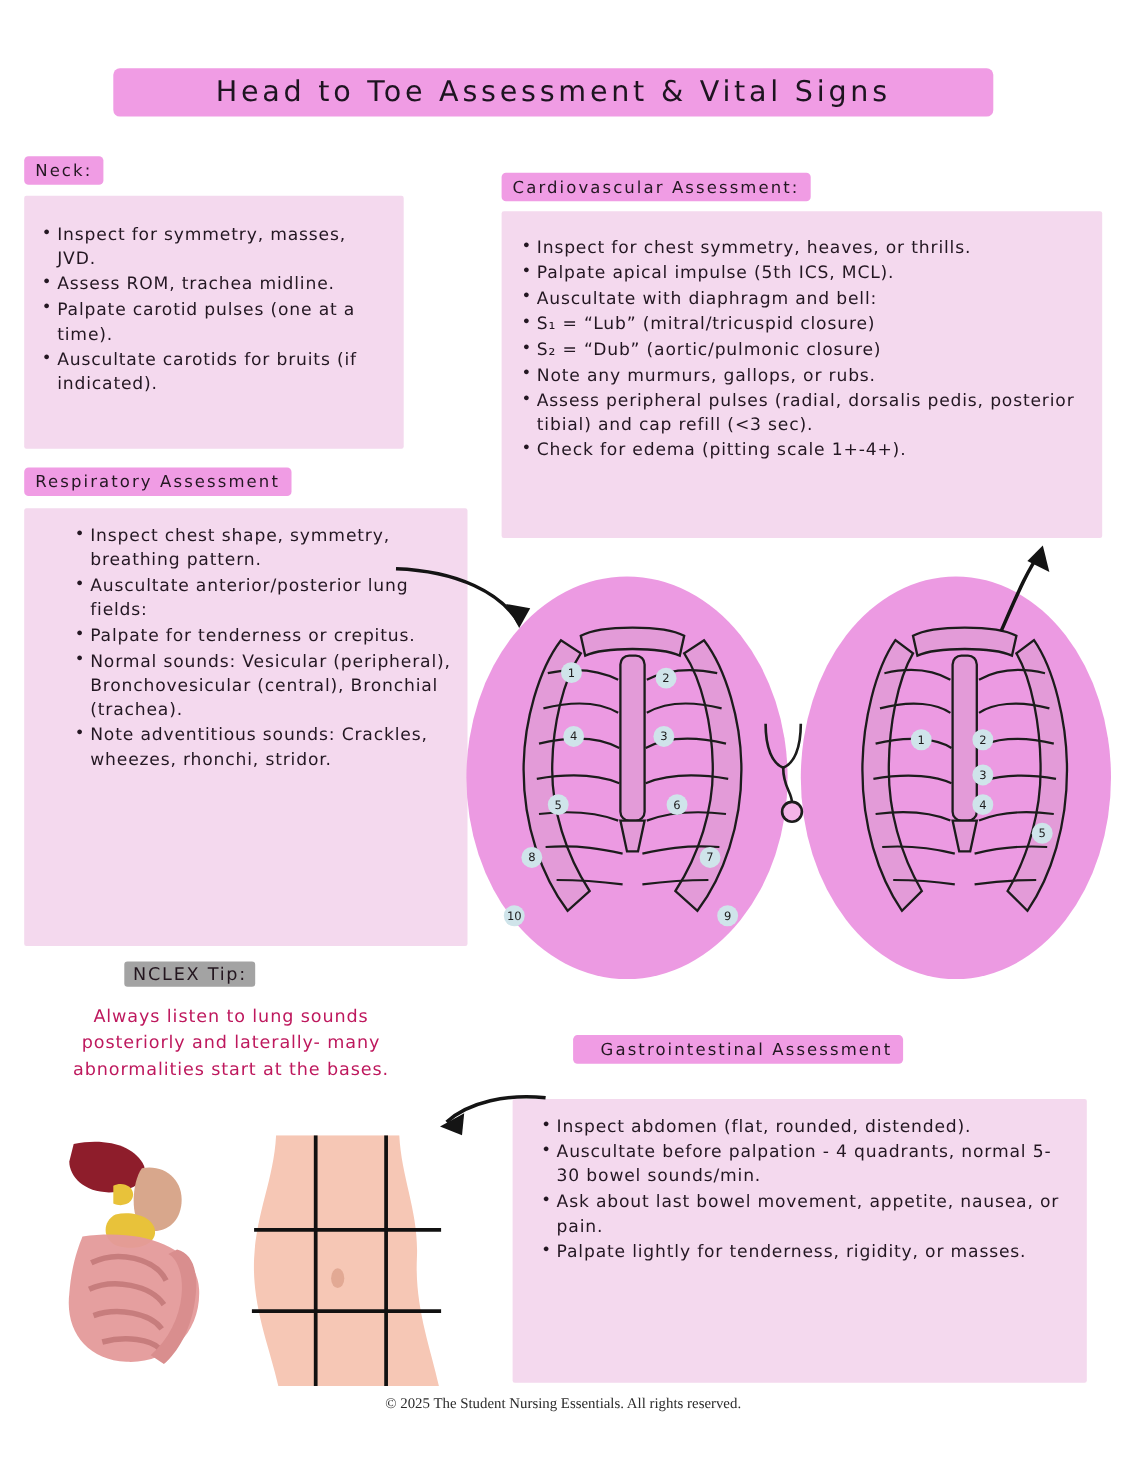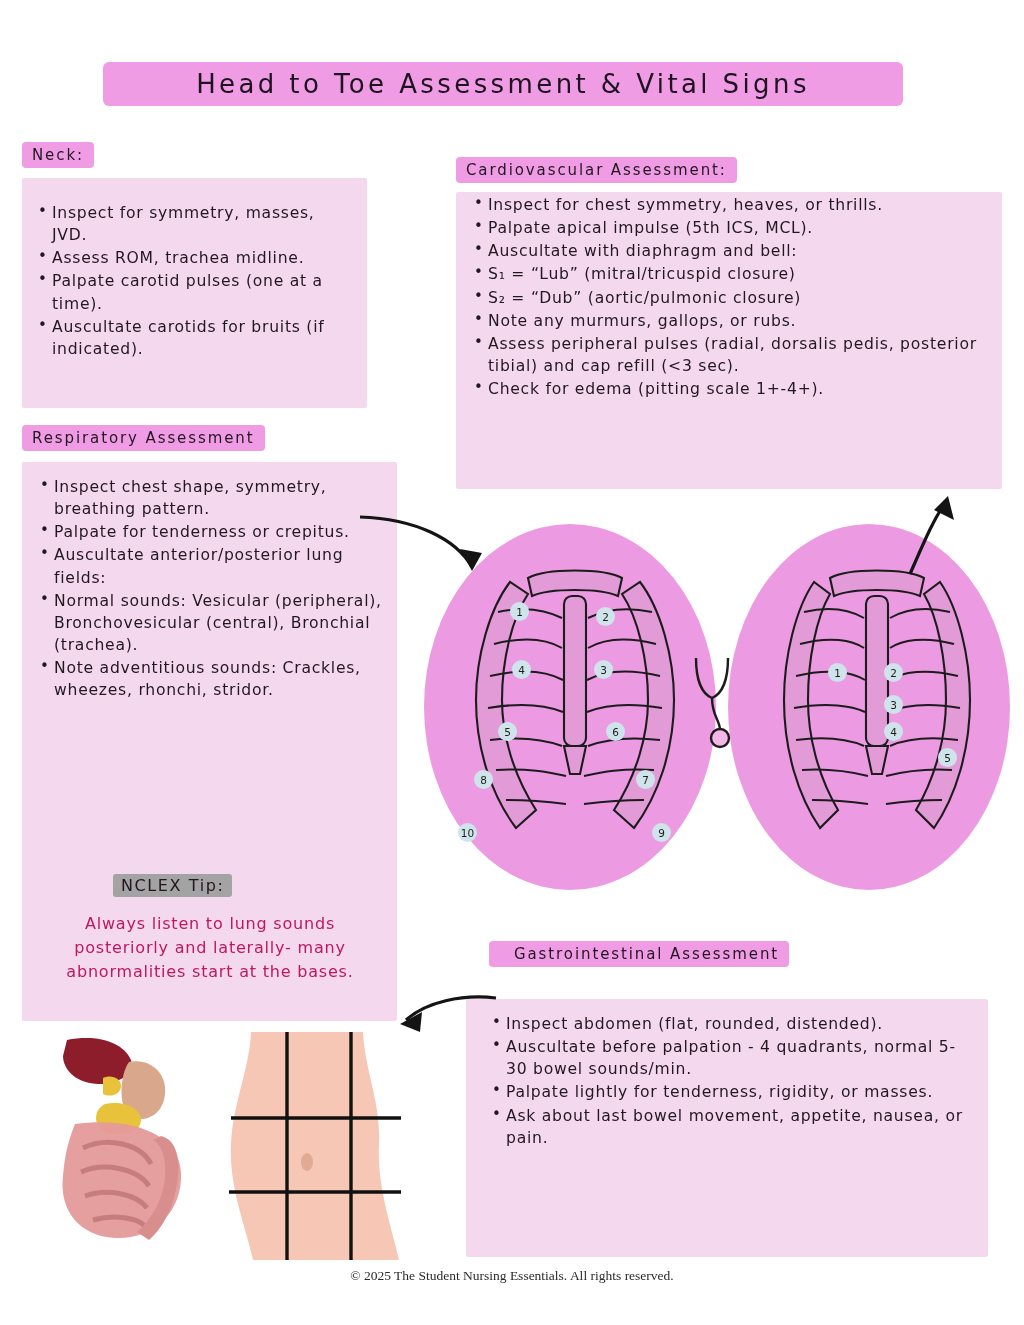--- a/index.html
+++ b/index.html
@@ -154,53 +154,53 @@
   <div class="panel" style="left:22px; top:178px; width:345px; height:230px;">
     <ul style="padding-top:12px;margin-top:12px;">
       <li>Inspect for symmetry, masses, JVD.</li>
       <li>Assess ROM, trachea midline.</li>
       <li>Palpate carotid pulses (one at a time).</li>
       <li>Auscultate carotids for bruits (if indicated).</li>
     </ul>
   </div>
 
   <div class="chip" style="left:22px; top:425px;">Respiratory Assessment</div>
-  <div class="panel" style="left:22px; top:462px; width:375px; height:559px;">
+  <div class="panel" style="left:22px; top:462px; width:375px; height:398px;padding-left:28px;">
     <ul style="padding-top:14px; padding-left:32px;">
       <li>Inspect chest shape, symmetry, breathing pattern.</li>
+      <li>Auscultate anterior/posterior lung fields:</li>
       <li>Palpate for tenderness or crepitus.</li>
-      <li>Auscultate anterior/posterior lung fields:</li>
       <li>Normal sounds: Vesicular (peripheral), Bronchovesicular (central), Bronchial (trachea).</li>
       <li>Note adventitious sounds: Crackles, wheezes, rhonchi, stridor.</li>
     </ul>
   </div>
   <div class="nclex-chip" style="left:113px; top:874px;">NCLEX Tip:</div>
   <div class="nclex-text" style="left:40px; top:912px; width:340px;">Always listen to lung sounds posteriorly and laterally- many abnormalities start at the bases.</div>
 
   <div class="chip" style="left:456px; top:157px;">Cardiovascular Assessment:</div>
   <div class="panel" style="left:456px; top:192px; width:546px; height:297px;">
-    <ul style="padding-top:2px; padding-left:32px;">
+    <ul style="padding-top:22px; padding-left:32px;">
       <li>Inspect for chest symmetry, heaves, or thrills.</li>
       <li>Palpate apical impulse (5th ICS, MCL).</li>
       <li>Auscultate with diaphragm and bell:</li>
       <li>S₁ = “Lub” (mitral/tricuspid closure)</li>
       <li>S₂ = “Dub” (aortic/pulmonic closure)</li>
       <li>Note any murmurs, gallops, or rubs.</li>
       <li>Assess peripheral pulses (radial, dorsalis pedis, posterior tibial) and cap refill (&lt;3 sec).</li>
       <li>Check for edema (pitting scale 1+-4+).</li>
     </ul>
   </div>
 
-  <div class="chip" style="left:489px; top:941px;padding-left:25px;">Gastrointestinal Assessment</div>
+  <div class="chip" style="left:521px; top:941px;padding-left:25px;">Gastrointestinal Assessment</div>
   <div class="panel" style="left:466px; top:999px; width:522px; height:258px;">
     <ul style="padding-top:14px; padding-left:40px;">
       <li>Inspect abdomen (flat, rounded, distended).</li>
       <li>Auscultate before palpation - 4 quadrants, normal 5-30 bowel sounds/min.</li>
+      <li>Ask about last bowel movement, appetite, nausea, or pain.</li>
       <li>Palpate lightly for tenderness, rigidity, or masses.</li>
-      <li>Ask about last bowel movement, appetite, nausea, or pain.</li>
     </ul>
   </div>
 
   <div class="blob" style="left:424px; top:524px; width:292px; height:366px;"></div>
   <div class="blob" style="left:728px; top:524px; width:282px; height:366px;"></div>
 
   <svg style="position:absolute; left:440px; top:560px;" width="270" height="310" viewBox="0 0 270 310">
     <g fill="#e39bd8" stroke="#1c1c1c" stroke-width="2.1">
       <path d="M70 22 C50 48 36 96 36 140 C36 190 52 236 76 268 L96 250 C74 216 62 176 62 140 C62 100 72 58 88 34 Z"></path>
       <path d="M200 22 C220 48 234 96 234 140 C234 190 218 236 194 268 L174 250 C196 216 208 176 208 140 C208 100 198 58 182 34 Z"></path>

